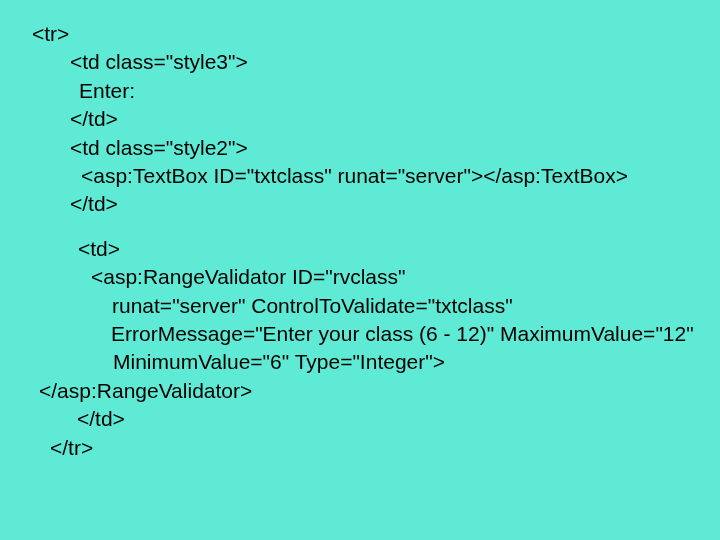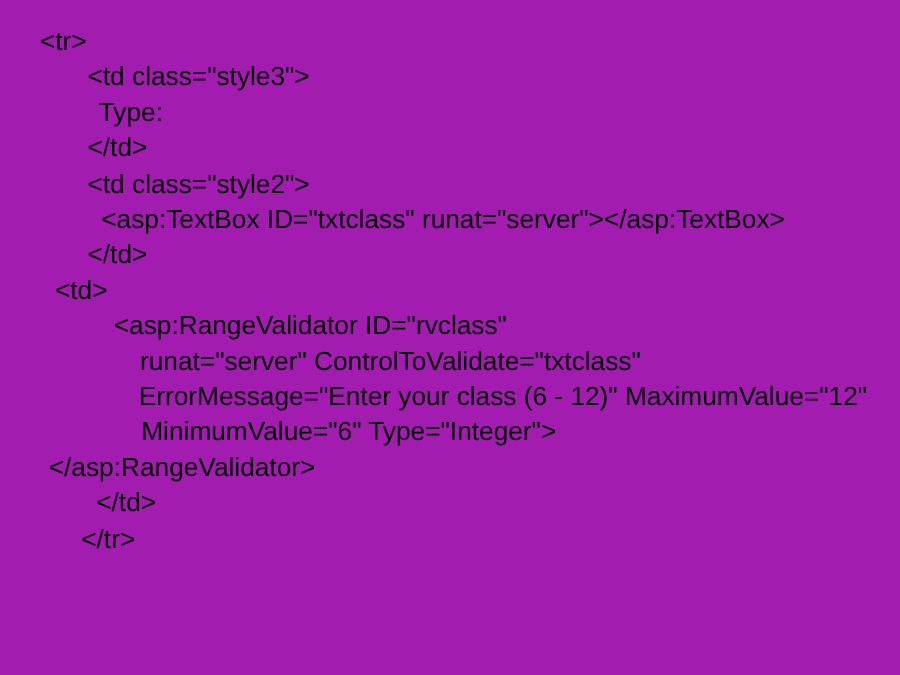--- a/index.html
+++ b/index.html
@@ -25,31 +25,31 @@
     white-space: pre;
     font-size: 21px;
     line-height: 28.4px;
     color: #000000;
     overflow: hidden;
   }
 </style>
 </head>
 <body>
 
-<div id="slide" style="background: #a21caf;">
+<div id="slide" style="background: #5eead4;">
   <div id="code-block">
       <div class="code-line" style="padding-left: 32px; color: rgb(0, 0, 0);">&lt;tr&gt;</div>
       <div class="code-line" style="padding-left: 70px; color: rgb(0, 0, 0);">&lt;td class="style3"&gt;</div>
-      <div class="code-line" style="padding-left: 79px; color: rgb(0, 0, 0);">Type:</div>
+      <div class="code-line" style="padding-left: 79px; color: rgb(0, 0, 0);">Enter:</div>
       <div class="code-line" style="padding-left: 70px; color: rgb(0, 0, 0);">&lt;/td&gt;</div>
       <div class="code-line" style="padding-left: 70px; color: rgb(0, 0, 0);">&lt;td class="style2"&gt;</div>
       <div class="code-line" style="padding-left: 81px; color: rgb(0, 0, 0);">&lt;asp:TextBox ID="txtclass" runat="server"&gt;&lt;/asp:TextBox&gt;</div>
       <div class="code-line" style="padding-left: 70px; color: rgb(0, 0, 0);">&lt;/td&gt;</div>
-      <div class="code-line" style="padding-left: 44px; color: rgb(0, 0, 0);">&lt;td&gt;</div>
+      <div class="code-line" style="padding-left: 78px; color: rgb(0, 0, 0); margin-top: 16px;">&lt;td&gt;</div>
       <div class="code-line" style="padding-left: 91px; color: rgb(0, 0, 0);">&lt;asp:RangeValidator ID="rvclass"</div>
       <div class="code-line" style="padding-left: 112px; color: rgb(0, 0, 0);">runat="server" ControlToValidate="txtclass"</div>
       <div class="code-line" style="padding-left: 111px; color: rgb(0, 0, 0);">ErrorMessage="Enter your class (6 - 12)" MaximumValue="12"</div>
       <div class="code-line" style="padding-left: 113px; color: rgb(0, 0, 0);">MinimumValue="6" Type="Integer"&gt;</div>
       <div class="code-line" style="padding-left: 39px; color: rgb(0, 0, 0);">&lt;/asp:RangeValidator&gt;</div>
       <div class="code-line" style="padding-left: 77px; color: rgb(0, 0, 0);">&lt;/td&gt;</div>
-      <div class="code-line" style="padding-left: 65px; color: rgb(0, 0, 0);">&lt;/tr&gt;</div>
+      <div class="code-line" style="padding-left: 50px; color: rgb(0, 0, 0);">&lt;/tr&gt;</div>
     </div>
 </div>
 
 </body></html>

